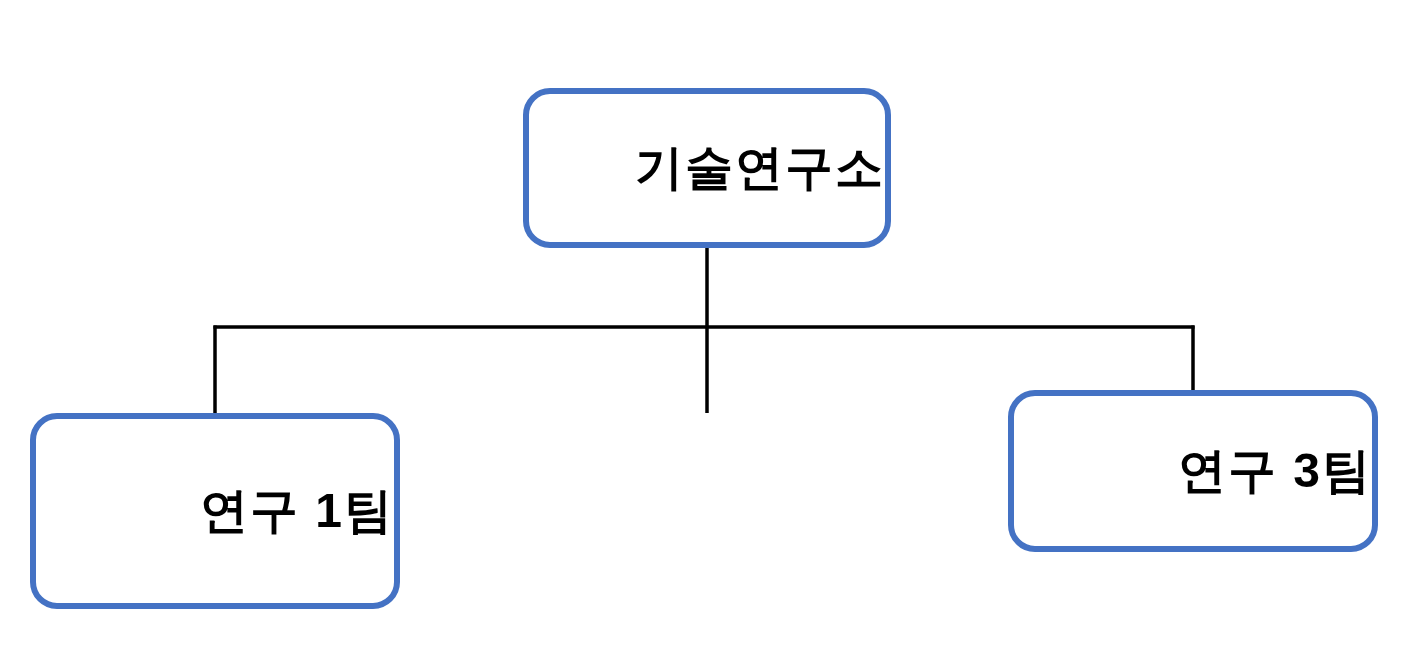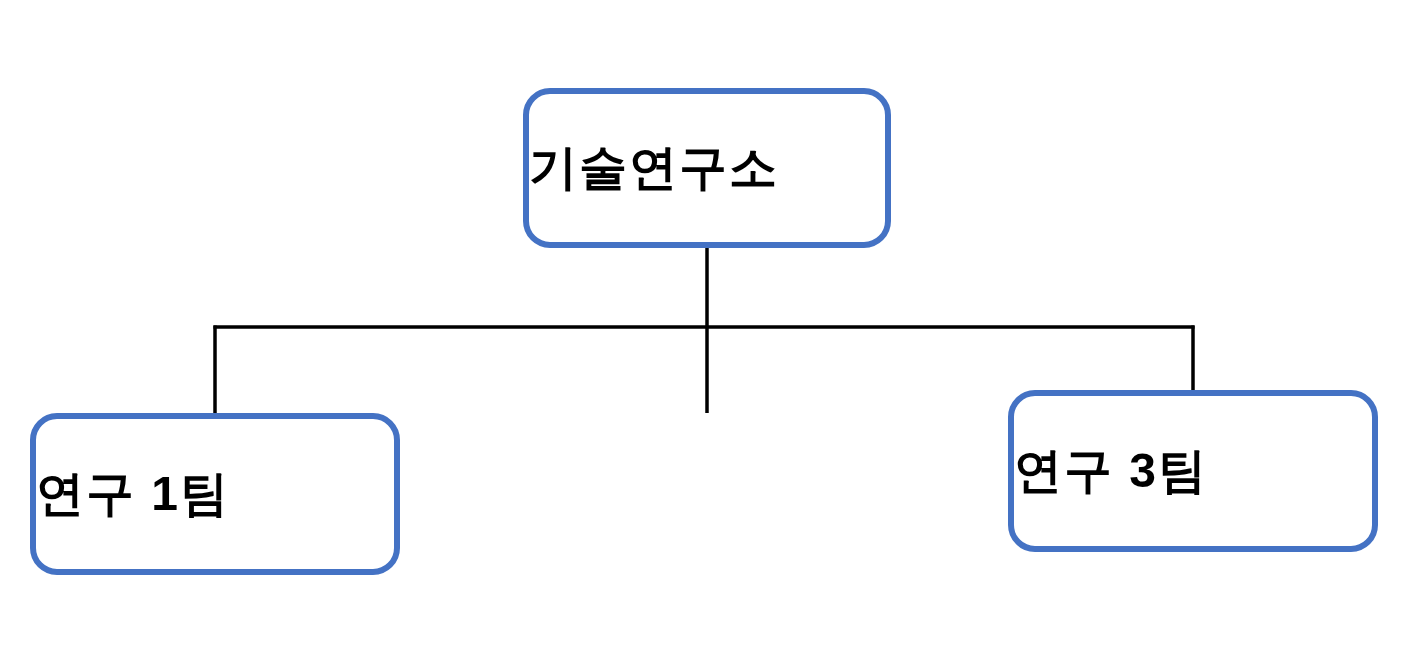--- a/index.html
+++ b/index.html
@@ -23,31 +23,31 @@
     height: 669px;
   }
   .node {
     position: absolute;
     box-sizing: border-box;
     background: #ffffff;
     border: 6px solid #4472C4;
     border-radius: 27px;
     display: flex;
     align-items: center;
-    justify-content: flex-start;
+    justify-content: flex-end;
   }
   .node-label {
     font-size: 48px;
     font-weight: bold;
     color: #000000;
     letter-spacing: 2px;
     white-space: nowrap;
   }
   .node.root   { left: 523px;  top: 88px;  width: 368px; height: 160px; }
-  .node.child1 { left: 30px;   top: 413px; width: 370px; height: 162px; }
+  .node.child1 { left: 30px;   top: 413px; width: 370px; height: 196px; }
   .node.child2 { left: 522px;  top: 413px; width: 370px; height: 162px; }
   .node.child3 { left: 1008px; top: 390px; width: 370px; height: 162px; }
 </style>
 </head>
 <body>
 
 <div class="canvas">
 
   <svg class="connectors" viewBox="0 0 1412 669" xmlns="http://www.w3.org/2000/svg" aria-hidden="true">
 

